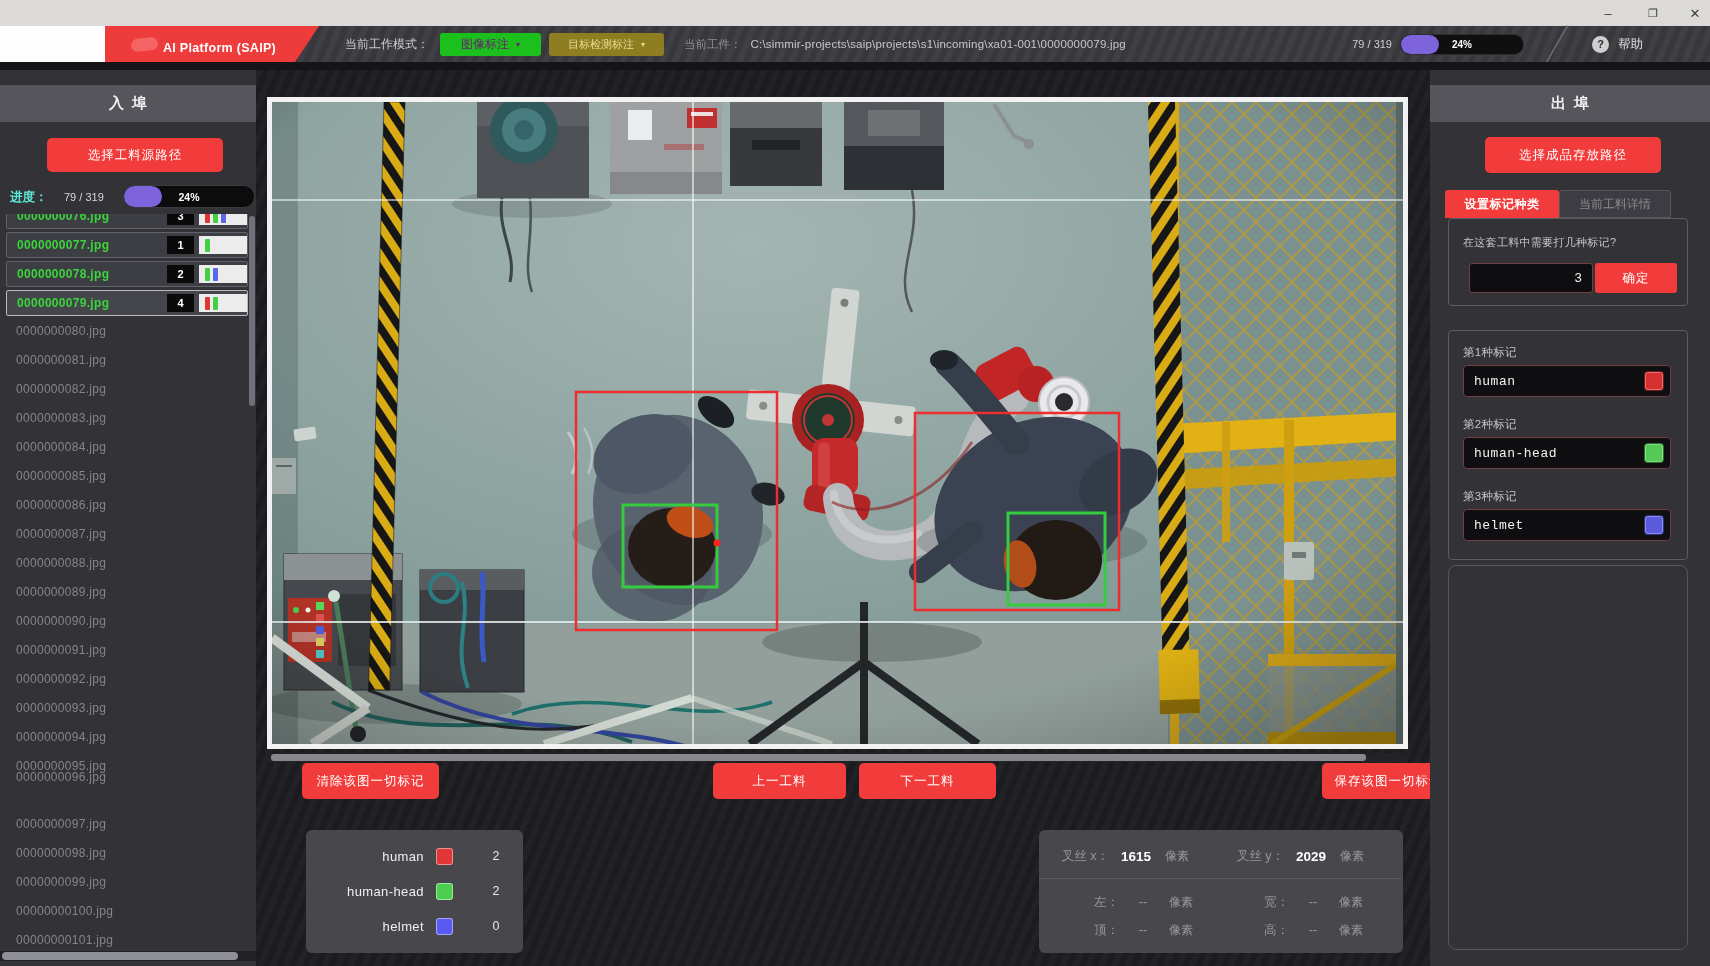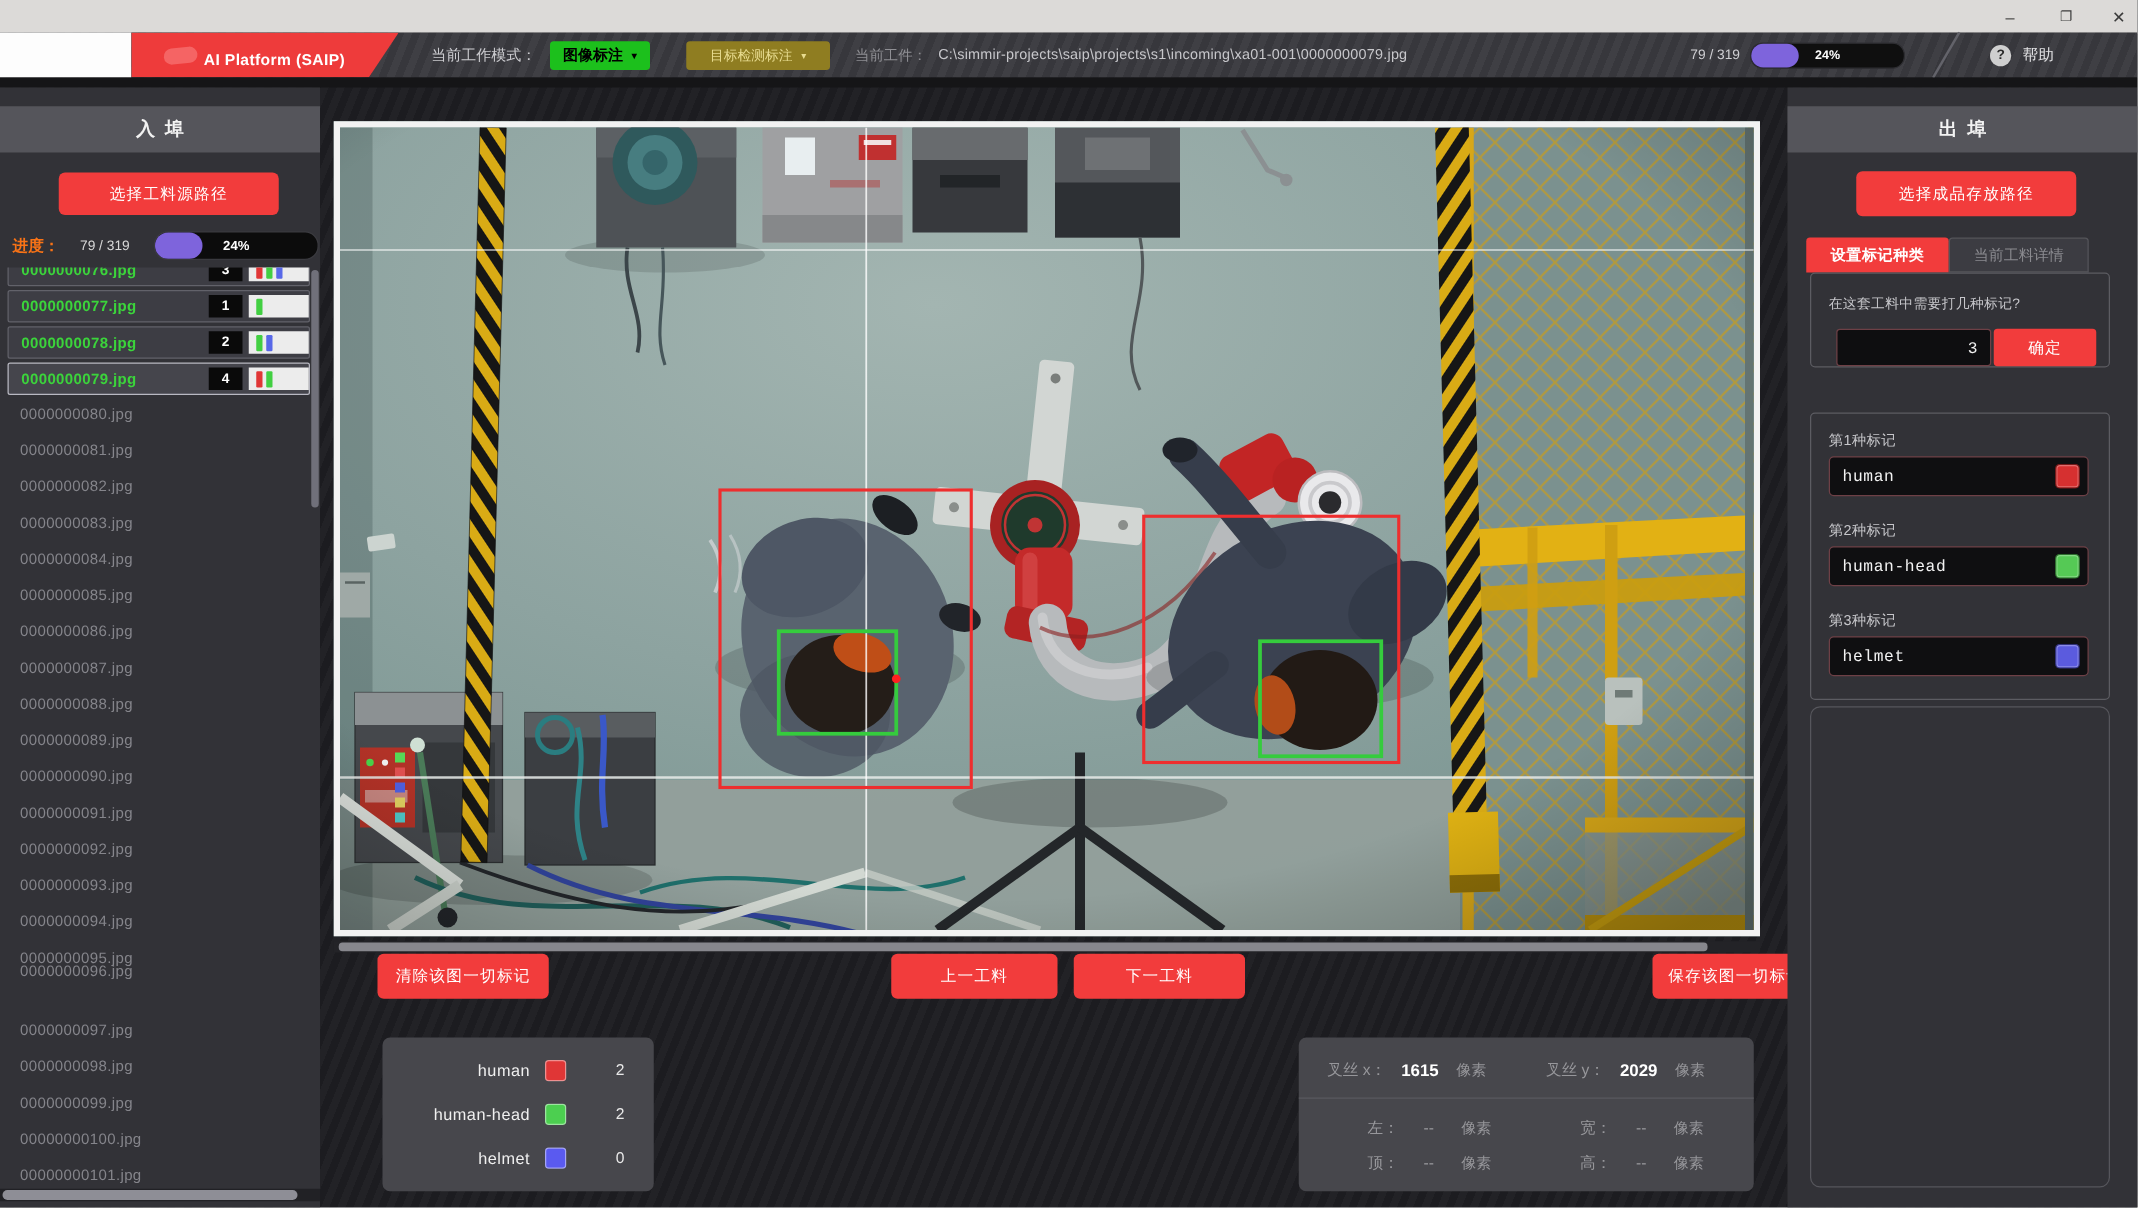--- a/index.html
+++ b/index.html
@@ -17,21 +17,21 @@
   
   .appbar{left:0;top:26px;width:1710px;height:36px;
     background:repeating-linear-gradient(112deg,#3f3f44 0 6px,#37373c 6px 12px);}
   .appbar-white{position:absolute;left:0;top:0;width:105px;height:36px;background:#fdfdfd;}
   .brand-banner{position:absolute;left:105px;top:0;width:214px;height:36px;background:#ee3b3b;
     clip-path:polygon(0 0,100% 0,calc(100% - 24px) 100%,0 100%);display:flex;align-items:center;}
   .brand-blob{position:absolute;left:26px;top:12px;width:27px;height:13px;border-radius:7px;background:#f56464;transform:rotate(-6deg);}
   .brand-text{position:absolute;left:58px;top:0;height:44px;display:flex;align-items:center;color:#fff;font-weight:bold;font-size:12.5px;letter-spacing:.3px;}
   .mode-label{position:absolute;left:345px;top:0;height:36px;display:flex;align-items:center;color:#cbcbcf;font-size:12px;}
   .mode-btn{position:absolute;top:7px;height:23px;border:none;border-radius:3px;display:flex;align-items:center;justify-content:center;gap:7px;cursor:pointer;}
-  .mode-btn.green{left:440px;width:80px;background:#1cc01c;color:#000000;font-weight:bold;font-size:12px;}
+  .mode-btn.green{left:440px;width:101px;background:#1cc01c;color:#701a75;font-weight:normal;font-size:12px;}
   .mode-btn.olive{left:549px;width:115px;background:#8f7d21;color:#e8dc90;font-size:11px;}
   .mode-btn .caret{font-size:8px;line-height:1;}
   .filepath{position:absolute;left:684px;top:0;height:36px;display:flex;align-items:center;gap:9px;font-size:11.5px;}
   .fp-label{color:#8f8f94;}
   .fp-path{color:#c7c7cb;letter-spacing:.2px;}
   .top-progress-text{position:absolute;left:1336px;top:0;width:56px;height:36px;display:flex;align-items:center;justify-content:flex-end;color:#cfcfd3;font-size:11px;}
   .top-pill{position:absolute;left:1400px;top:8px;width:122px;height:19px;border-radius:10px;background:#0f0f0f;border:1px solid #2e2e32;}
   .top-pill .pill-fill{position:absolute;left:0;top:0;width:38px;height:19px;border-radius:10px;background:#7e64dc;}
   .top-pill .pill-label{position:absolute;left:0;top:0;width:122px;height:19px;display:flex;align-items:center;justify-content:center;color:#fff;font-size:10px;font-weight:bold;}
   .appbar .slash{position:absolute;left:1556px;top:-3px;width:2px;height:42px;background:#63636a;transform:rotate(30deg);}
@@ -41,21 +41,21 @@
   
   .panel{background:#323237;}
   .left-panel{left:0;top:70px;width:256px;height:896px;}
   .right-panel{left:1430px;top:70px;width:280px;height:896px;}
   .panel-band{position:absolute;left:0;width:100%;height:37px;background:#55555b;display:flex;align-items:center;justify-content:center;
     color:#f2f2f2;font-size:15px;font-weight:bold;letter-spacing:8px;text-indent:8px;}
   .red-btn{background:#f23c3c;color:#fff;border:none;border-radius:5px;font-size:12.5px;letter-spacing:1px;cursor:pointer;
     display:flex;align-items:center;justify-content:center;font-family:"Liberation Sans",sans-serif;}
   
   .lp-select{position:absolute;left:47px;top:68px;width:176px;height:34px;}
-  .lp-progress-label{position:absolute;left:10px;top:119px;color:#f97316;font-size:12.5px;font-weight:bold;}
+  .lp-progress-label{position:absolute;left:10px;top:119px;color:#5eead4;font-size:12.5px;font-weight:bold;}
   .lp-progress-text{position:absolute;left:64px;top:121px;color:#d8d8d8;font-size:11px;}
   .lp-pill{position:absolute;left:123px;top:115px;width:130px;height:21px;border-radius:11px;background:#0c0c0c;border:1px solid #3a3a3f;}
   .lp-pill .pill-fill{position:absolute;left:0;top:0;width:38px;height:21px;border-radius:11px;background:#7e64dc;}
   .lp-pill .pill-label{position:absolute;left:0;top:0;width:130px;height:21px;display:flex;align-items:center;justify-content:center;color:#fff;font-size:10.5px;font-weight:bold;}
   .file-list{position:absolute;left:0;top:144px;width:256px;height:737px;overflow:hidden;}
   .file-row{position:absolute;left:6px;width:240px;height:24px;display:flex;align-items:center;border-radius:2px;}
   .file-row .fname{margin-left:10px;font-size:12px;color:#85858b;letter-spacing:.3px;}
   .file-row.done{background:#3d3d44;border:1px solid #62626a;}
   .file-row.done .fname,.file-row.current .fname{color:#3bd43b;font-weight:bold;}
   .file-row.current{background:#45454c;border:1.5px solid #b9b9c2;}
@@ -93,21 +93,21 @@
   .coord-row.r2 .c-label,.coord-row.r3 .c-label{width:40px;}
   .c-value{width:54px;text-align:center;font-size:13.5px;font-weight:bold;color:#fff;}
   .coord-row.r2 .c-value,.coord-row.r3 .c-value{color:#9b9b9f;font-weight:normal;font-size:12.5px;width:48px;}
   .c-unit{color:#97979b;font-size:12px;margin-left:2px;}
   
   .rp-select{position:absolute;left:55px;top:67px;width:176px;height:36px;}
   .rp-tab{position:absolute;top:120px;height:28px;display:flex;align-items:center;justify-content:center;font-size:12px;box-sizing:border-box;cursor:pointer;}
   .rp-tab.active{left:15px;width:114px;background:#f23c3c;color:#fff;border-radius:3px 3px 0 0;font-weight:bold;letter-spacing:.5px;}
   .rp-tab.inactive{left:129px;width:112px;background:#3c3c42;color:#8b8b90;border:1px solid #55555a;border-radius:3px 3px 0 0;}
   .group-box{position:absolute;left:18px;width:240px;border:1px solid #5c5c62;border-radius:4px;box-sizing:border-box;}
-  .gb1{top:148px;height:76px;}
+  .gb1{top:148px;height:88px;}
   .gb2{top:260px;height:230px;}
   .rp-question{position:absolute;left:14px;top:16px;color:#c6c6ca;font-size:11px;letter-spacing:.3px;}
   .rp-count-input{position:absolute;left:20px;top:44px;width:124px;height:30px;background:#0e0e10;border:1.5px solid #6e4046;border-radius:3px;
     box-sizing:border-box;display:flex;align-items:center;justify-content:flex-end;padding-right:10px;color:#f2f2f2;font-size:13px;font-family:"Liberation Mono",monospace;}
   .rp-confirm{position:absolute;left:146px;top:44px;width:82px;height:30px;border-radius:3px;}
   .label-group{position:absolute;left:14px;width:212px;height:62px;}
   .label-title{color:#c6c6ca;font-size:11.5px;letter-spacing:.3px;}
   .label-input{position:absolute;left:0;top:20px;width:208px;height:32px;background:#0f0f11;border:1.5px solid #6e4046;border-radius:4px;
     box-sizing:border-box;display:flex;align-items:center;padding-left:10px;color:#f2f2f2;font-size:13px;font-family:"Liberation Mono",monospace;letter-spacing:.5px;}
   .label-input .swatch{position:absolute;right:6px;top:5px;width:20px;height:20px;border-radius:4px;border:1px solid rgba(0,0,0,.45);

